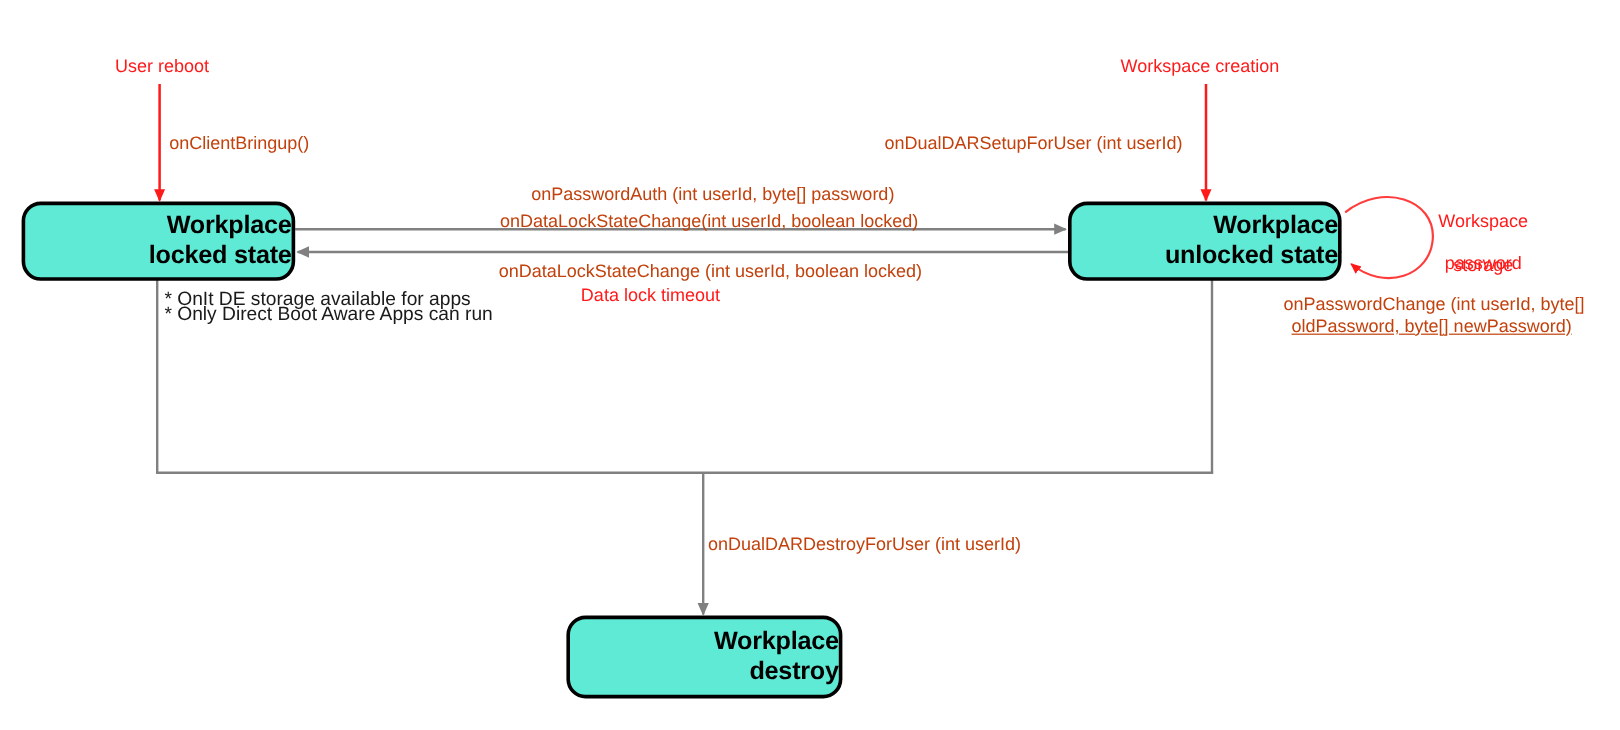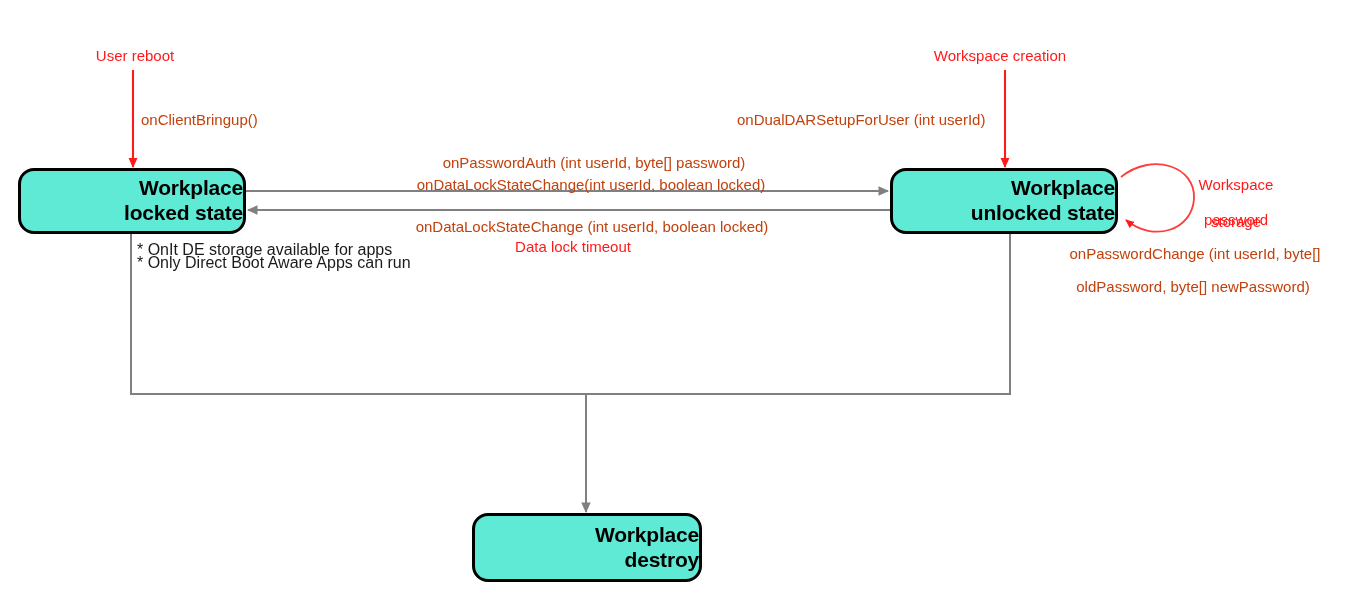--- a/index.html
+++ b/index.html
@@ -110,36 +110,37 @@
 
   <div class="state-box" style="left:472px; top:513px; width:230px; height:69px;">
     <span class="ln">Workplace</span>
     <span class="ln">destroy</span>
   </div>
 
   <div class="lbl lbl-red lbl-center" style="left:135px; top:46px;">User reboot</div>
 
   <div class="lbl lbl-red lbl-center" style="left:1000px; top:46px;">Workspace creation</div>
 
-  <div class="lbl lbl-red lbl-center" style="left:573px; top:237px;">Data lock timeout</div>
+  <div class="lbl lbl-red lbl-center" style="left:542px; top:237px;">Data lock timeout</div>
 
   <div class="lbl lbl-red lbl-center" style="left:1236px; top:175px;">Workspace</div>
   <div class="lbl lbl-red lbl-center" style="left:1236px; top:210px;">password</div>
   <div class="lbl lbl-red lbl-center" style="left:1236px; top:212px;">storage</div>
 
   <div class="lbl lbl-gray" style="left:141px; top:110px;">onClientBringup()</div>
 
   <div class="lbl lbl-gray" style="left:737px; top:110px;">onDualDARSetupForUser (int userId)</div>
 
   <div class="lbl lbl-gray lbl-center" style="left:594px; top:153px;">onPasswordAuth (int userId, byte[] password)</div>
 
   <div class="lbl lbl-gray lbl-center" style="left:591px; top:175px;">onDataLockStateChange(int userId, boolean locked)</div>
 
   <div class="lbl lbl-gray lbl-center" style="left:592px; top:217px;">onDataLockStateChange (int userId, boolean locked)</div>
 
+  <div class="lbl lbl-gray" style="left:590px; top:444px;">onDualDARDestroyForUser (int userId)</div>
 
   <div class="lbl lbl-gray lbl-center" style="left:1195px; top:244px;">onPasswordChange (int userId, byte[]</div>
-  <div class="lbl lbl-gray lbl-center" style="left:1193px; top:277px;">oldPassword, byte[] newPassword)</div>
+  <div class="lbl lbl-gray lbl-center" style="left:1193px; top:263px;text-decoration:underline;">oldPassword, byte[] newPassword)</div>
 
   <div class="lbl-note" style="left:137px; top:240px;">* OnIt DE storage available for apps</div>
   <div class="lbl-note" style="left:137px; top:253px;">* Only Direct Boot Aware Apps can run</div>
 
 </div>
 
 </body></html>

